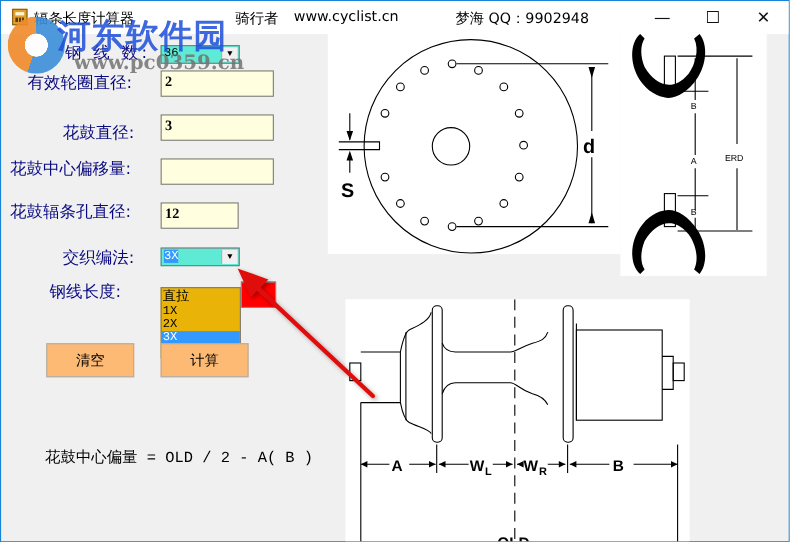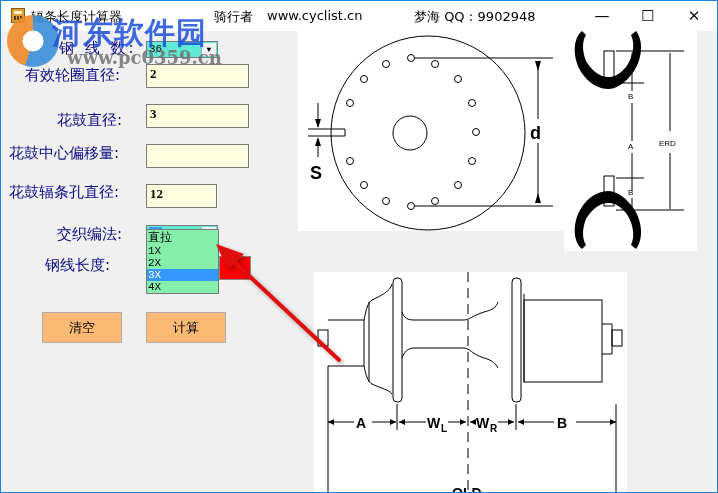--- a/index.html
+++ b/index.html
@@ -13,21 +13,21 @@
   .win-btn { position:absolute; top:0; width:46px; height:30px; display:flex; align-items:center; justify-content:center; font-size:15px; color:#111; }
   .watermark-logo { position:absolute; left:6px; top:14px; width:52px; height:52px; border-radius:50%; background:radial-gradient(circle at 50% 50%, #fff 0 28%, transparent 29%), conic-gradient(#3b8fd8 0 55%, #f08a2a 55% 100%); opacity:.9; }
   .watermark-cn { position:absolute; left:51px; top:12px; font-size:30px; font-weight:bold; color:#1d4ed8; opacity:.85; letter-spacing:1px; font-family:"DejaVu Serif", serif; }
   .watermark-url { position:absolute; left:66px; top:46px; font-size:18px; font-weight:bold; color:#737373; opacity:.85; font-family:"DejaVu Serif", serif; }
 
   .label { position:absolute; font-size:15px; color:#0a0a80; white-space:nowrap; text-align:right; }
   .field { position:absolute; height:24px; background:#ffffe0; border:1px solid #7a7a7a; box-sizing:border-box; font-family:"Liberation Serif", serif; font-weight:bold; font-size:13px; padding:1px 3px; color:#000; }
   .combo { position:absolute; height:17px; background:#5eead4; border:1px solid #7a7a7a; box-sizing:border-box; font-family:"Liberation Mono", monospace; font-size:11px; padding:0 2px; line-height:15px; }
   .combo .arrow { position:absolute; right:1px; top:1px; width:14px; height:13px; background:#f0f0f0; border-left:1px solid #aaa; display:flex; align-items:center; justify-content:center; font-size:8px; }
   .sel { background:#3399ff; color:#fff; }
-  .dropdown { position:absolute; left:145px; top:228px; width:73px; background:#86efac; border:1px solid #7a7a7a; box-sizing:border-box; font-family:"Liberation Mono", monospace; font-size:11px; }
+  .dropdown { position:absolute; left:145px; top:260px; width:73px; background:#eab308; border:1px solid #7a7a7a; box-sizing:border-box; font-family:"Liberation Mono", monospace; font-size:11px; }
   .dropdown div { height:12px; line-height:12px; padding-left:1px; }
   .dropdown .first { height:15px; line-height:15px; font-family:"DejaVu Sans", sans-serif; font-size:12px; }
   .btn { position:absolute; width:80px; height:31px; background:#fdba74; border:1px solid #adadad; box-sizing:border-box; display:flex; align-items:center; justify-content:center; font-size:13px; color:#000; }
   .redbox { position:absolute; left:218px; top:255px; width:32px; height:24px; background:#ff0000; border:1px solid #888; box-sizing:border-box; }
   .formula { position:absolute; left:40px; top:406px; font-family:"Liberation Mono", monospace; font-size:14px; color:#000; white-space:nowrap; }
   .formula .cn { font-family:"DejaVu Sans", sans-serif; }
 
   .diagram { position:absolute; background:#fff; }
 </style>
 </head>
@@ -202,20 +202,23 @@
     <div class="first">直拉</div>
     <div>1X</div>
     <div>2X</div>
     <div class="sel">3X</div>
     <div>4X</div>
   </div>
 
   <div class="btn" style="left:41px; top:311px;">清空</div>
   <div class="btn" style="left:145px; top:311px;">计算</div>
 
+  <div class="formula">
+    <span class="cn">花鼓中心偏量</span><span style="white-space:pre;"> = OLD / 2 - A( B )</span>
+  </div>
 
   <div class="watermark-logo"></div>
   <span class="watermark-cn">河东软件园</span>
   <span class="watermark-url">www.pc0359.cn</span>
 
   <svg style="position:absolute; left:205px; top:235px;" width="140" height="130" viewBox="0 0 140 130">
     <defs>
       <filter id="sh" x="-20%" y="-20%" width="140%" height="140%">
           <feDropShadow dx="2" dy="2" stdDeviation="2" flood-color="#000" flood-opacity="0.35"></feDropShadow>
         </filter>

